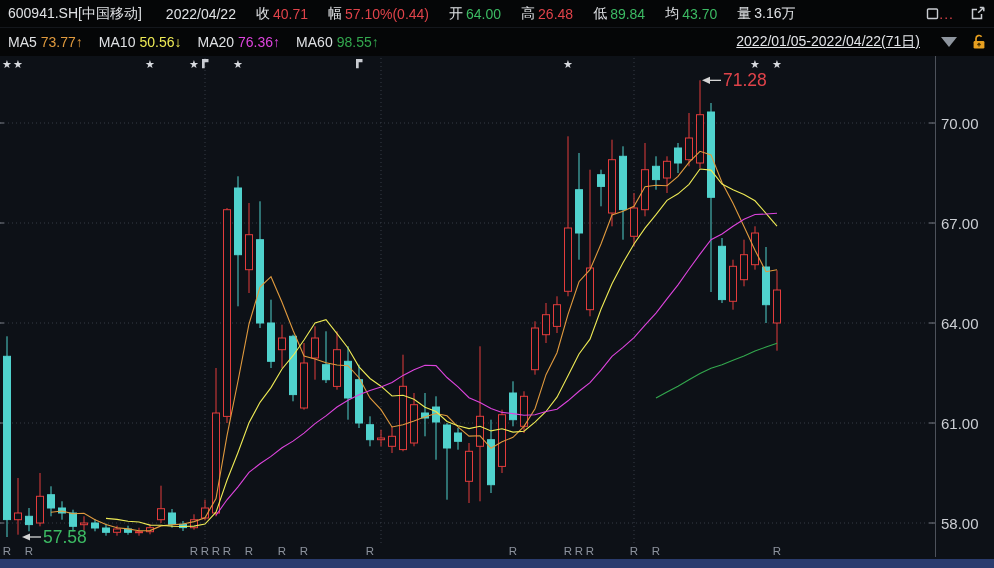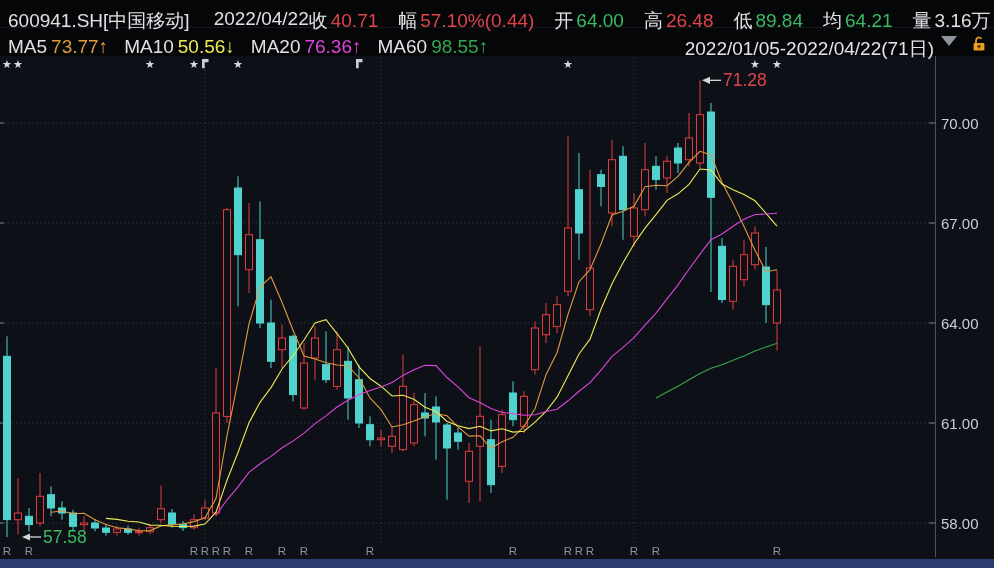--- a/index.html
+++ b/index.html
@@ -5,36 +5,36 @@
   :root{
     --red:#e23c3c; --cyan:#50d2cd; --orange:#e09a3e; --yellow:#eeea55;
     --magenta:#dd44dd; --green:#33a84e; --tgreen:#3cba63; --tred:#e0434a;
     --white:#dfe1e4; --muted:#8d939d; --grid:#363d47;
     --chart-bg:#0d1117; --bar-bg:#050607; --scroll:#2a3c6e;
   }
   *{box-sizing:border-box}
   html,body{margin:0;padding:0}
   body{width:994px;height:568px;overflow:hidden;position:relative;
        background:var(--chart-bg);font-family:"Liberation Sans",sans-serif;}
-  .bar{display:flex;align-items:flex-start;height:28px;background:var(--bar-bg);
-       padding:8px 8px;font-size:19px;white-space:nowrap;color:var(--white)}
+  .bar{display:flex;align-items:center;height:28px;background:var(--bar-bg);
+       padding:8px 8px;font-size:14px;white-space:nowrap;color:var(--white)}
   .bar.top{border-bottom:1px solid #14171c}
   .sym{margin-right:24px}
-  .qdate{}
+  .qdate{margin-right:20px}
   .pair{margin-right:20px;display:inline-flex;align-items:center}
   .pair .lbl{color:var(--white);margin-right:3px}
   .c-red{color:var(--tred)} .c-green{color:var(--tgreen)} .c-white{color:var(--white)}
   .c-orange{color:var(--orange)} .c-yellow{color:var(--yellow)}
   .c-magenta{color:var(--magenta)} .c-ma-green{color:var(--green)}
   .spacer{flex:1}
   .more{margin-right:10px;letter-spacing:1px;cursor:pointer}
   .icon-btn{display:inline-flex;align-items:center;margin-left:6px;cursor:pointer}
   .ma-item{margin-right:16px;display:inline-flex;align-items:center}
   .ma-item .lbl{margin-right:4px}
-  .range{color:#e2e4e8;margin-right:7px;cursor:pointer}
+  .range{color:#e2e4e8;text-decoration:underline;margin-right:21px;cursor:pointer}
   .caret{width:0;height:0;border-left:8px solid transparent;border-right:8px solid transparent;
          border-top:10px solid #8e959e;margin-right:9px;cursor:pointer}
   #chart{position:absolute;top:56px;left:0;width:994px;height:503px}
   #chart svg{display:block}
   #scrollbar{position:absolute;left:0;bottom:0;width:994px;height:9px;background:var(--scroll);cursor:pointer}
 </style>
 </head>
 <body>
 
 <div class="bar top">
@@ -55,21 +55,21 @@
   <span class="pair">
     <span class="lbl">高</span>
     <span class="c-red">26.48</span>
   </span>
   <span class="pair">
     <span class="lbl">低</span>
     <span class="c-green">89.84</span>
   </span>
   <span class="pair">
     <span class="lbl">均</span>
-    <span class="c-green">64.21</span>
+    <span class="c-green">43.70</span>
   </span>
   <span class="pair">
     <span class="lbl">量</span>
     <span class="c-white">3.16万</span>
   </span>
   <span class="spacer"></span>
   <span class="icon-btn">
     <svg width="13" height="13" viewBox="0 0 13 13">
         <rect x="1.5" y="2" width="10" height="9.5" rx="1" fill="none" stroke="#c9ccd1" stroke-width="1.4"></rect>
       </svg>

